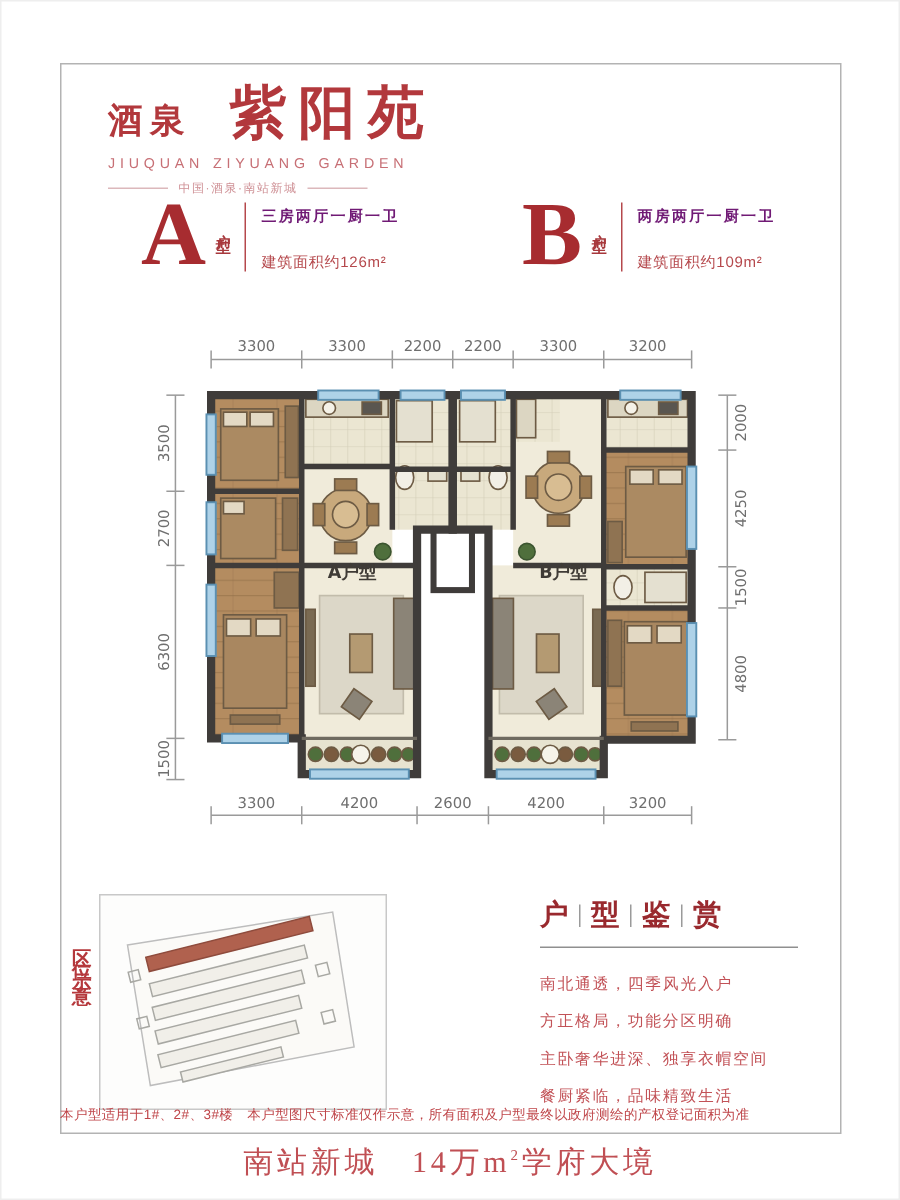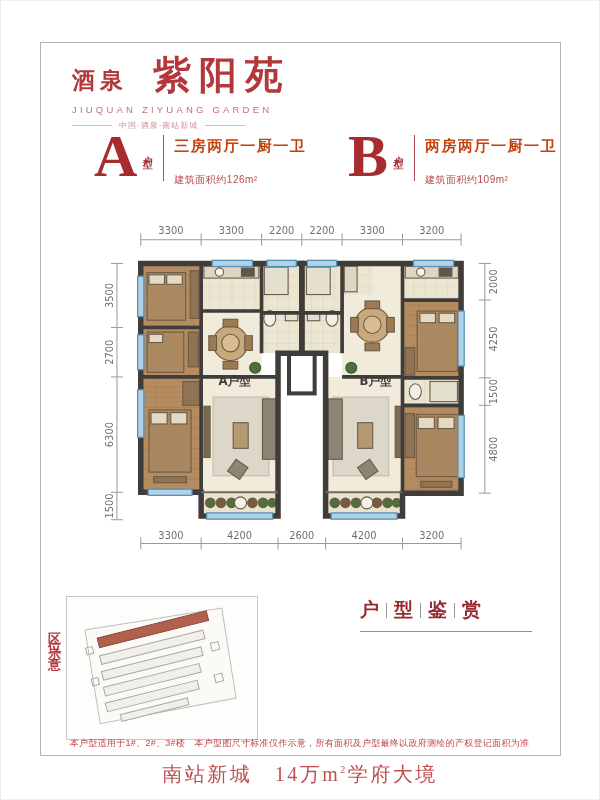--- a/index.html
+++ b/index.html
@@ -20,42 +20,42 @@
   .tag-dash{width:40px;height:1px;background:#dcb8bb;}
 
   
   .unit-head{position:absolute;top:130px;display:flex;}
   .unit-a{left:94px;}
   .unit-b{left:348px;}
   .unit-letter{font-family:"Liberation Serif",serif;font-size:60px;line-height:52px;color:#a72c30;font-weight:bold;}
   .unit-type{writing-mode:vertical-rl;font-size:10px;letter-spacing:3px;color:#a7383c;margin:18px 0 0 3px;font-weight:bold;}
   .unit-div{width:1px;background:#b5484c;height:46px;margin:5px 10px 0 9px;}
   .unit-text{margin-top:7px;}
-  .unit-rooms{font-size:15px;font-weight:bold;color:#c2410c;letter-spacing:1.5px;}
+  .unit-rooms{font-size:10px;font-weight:bold;color:#701a75;letter-spacing:1.5px;}
   .unit-area{font-size:10px;color:#b5484c;margin-top:17px;letter-spacing:0.5px;}
 
   
   .plan-svg{position:absolute;left:84px;top:210px;width:432px;height:354px;}
   .plan-svg text{font-family:"DejaVu Sans",sans-serif;}
 
   
   .sitebox{position:absolute;left:66px;top:596px;width:190px;height:142px;border:1px solid #c8c8c8;background:#fdfdfc;}
   .site-label{position:absolute;left:45px;top:622px;writing-mode:vertical-rl;font-size:13px;color:#b5383c;letter-spacing:8px;font-weight:bold;}
 
   
   .appre{position:absolute;left:360px;top:597px;width:172px;}
   .appre-title-row{display:flex;align-items:center;gap:7px;}
   .tchar{font-size:19px;font-weight:bold;color:#99292e;font-family:"Liberation Serif",serif;}
   .tdiv{width:1px;height:15px;background:#9a9a9a;}
   .appre-underline{height:1px;background:#8f8f8f;margin-top:8px;width:100%;}
   .feature-lines{margin-top:12px;}
   .feature-line{font-size:10.5px;color:#c25257;line-height:25px;letter-spacing:1.2px;white-space:nowrap;}
 
   
-  .disclaimer{position:absolute;left:40px;top:737px;width:519px;text-align:center;font-size:9px;color:#bf4549;letter-spacing:0.3px;}
+  .disclaimer{position:absolute;left:40px;top:737px;width:519px;text-align:left;font-size:9px;color:#bf4549;letter-spacing:0.3px;}
   .footer{position:absolute;left:0;top:761px;width:600px;text-align:center;color:#c04f54;font-size:20px;letter-spacing:2.5px;font-family:"Liberation Serif",serif;}
   .footer sup{font-size:10px;}
 </style>
 </head>
 <body>
 
 <div class="page-edge"></div>
 <div class="frame"></div>
 
 <div class="logo">
@@ -322,18 +322,24 @@
   <div class="appre-title-row" id="appre-title">
       <span class="tchar">户</span>
       <span class="tdiv"></span>
       <span class="tchar">型</span>
       <span class="tdiv"></span>
       <span class="tchar">鉴</span>
       <span class="tdiv"></span>
       <span class="tchar">赏</span>
     </div>
   <div class="appre-underline"></div>
+  <div class="feature-lines" id="feature-lines">
+      <div class="feature-line">南北通透，四季风光入户</div>
+      <div class="feature-line">方正格局，功能分区明确</div>
+      <div class="feature-line">主卧奢华进深、独享衣帽空间</div>
+      <div class="feature-line">餐厨紧临，品味精致生活</div>
+    </div>
 </div>
 
 <div class="disclaimer">本户型适用于1#、2#、3#楼　本户型图尺寸标准仅作示意，所有面积及户型最终以政府测绘的产权登记面积为准</div>
 <div class="footer">
   <span>南站新城</span><span>　14万m</span><sup>2</sup><span>学府大境</span>
 </div>
 
 </body></html>

